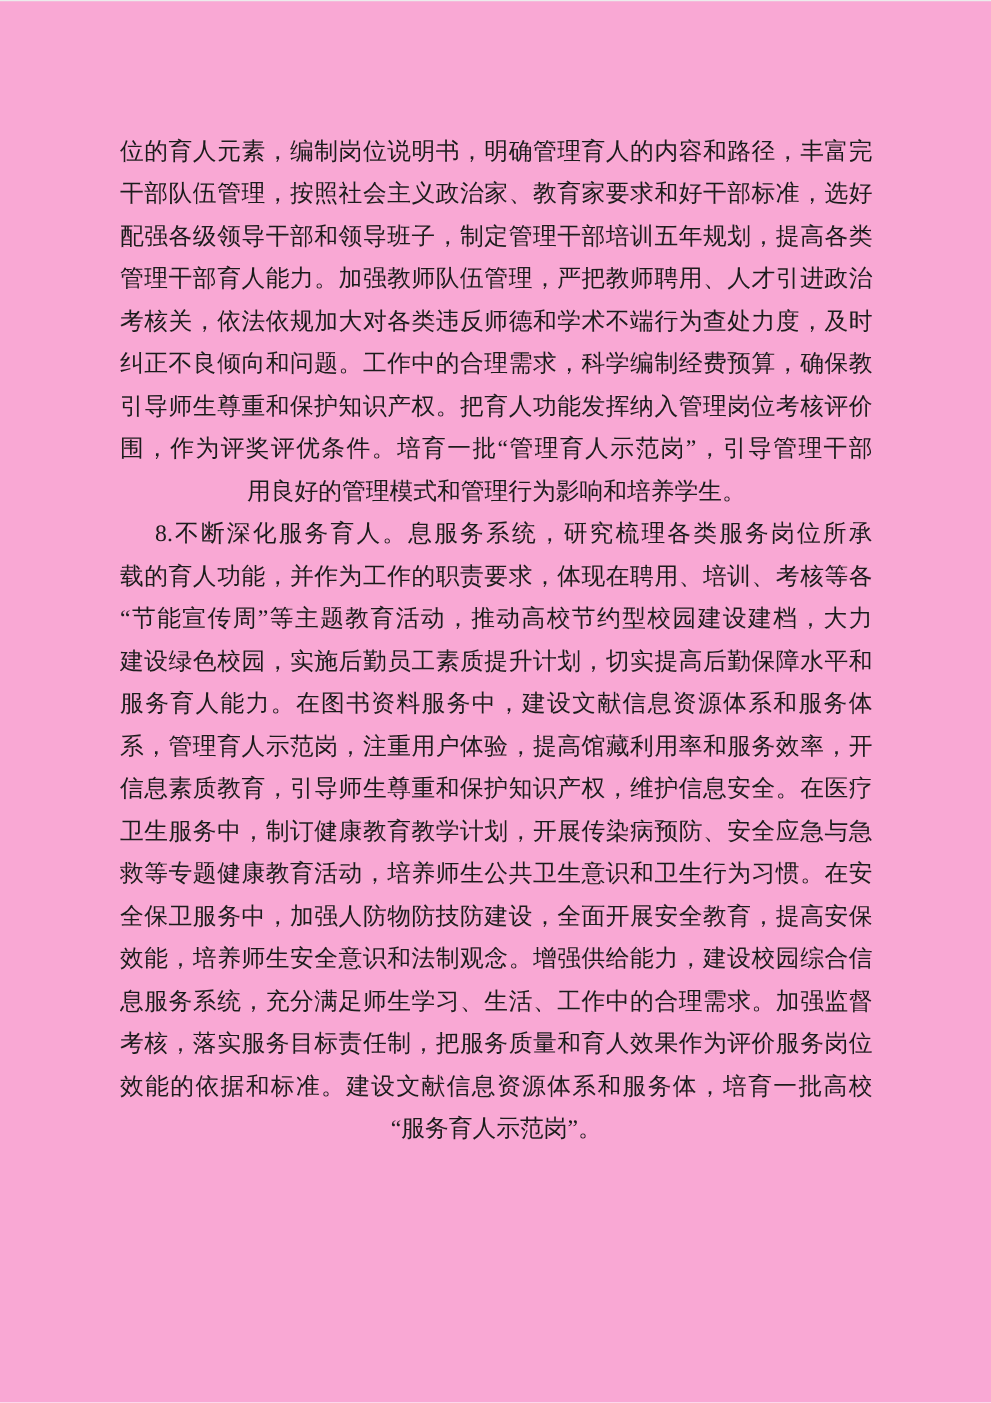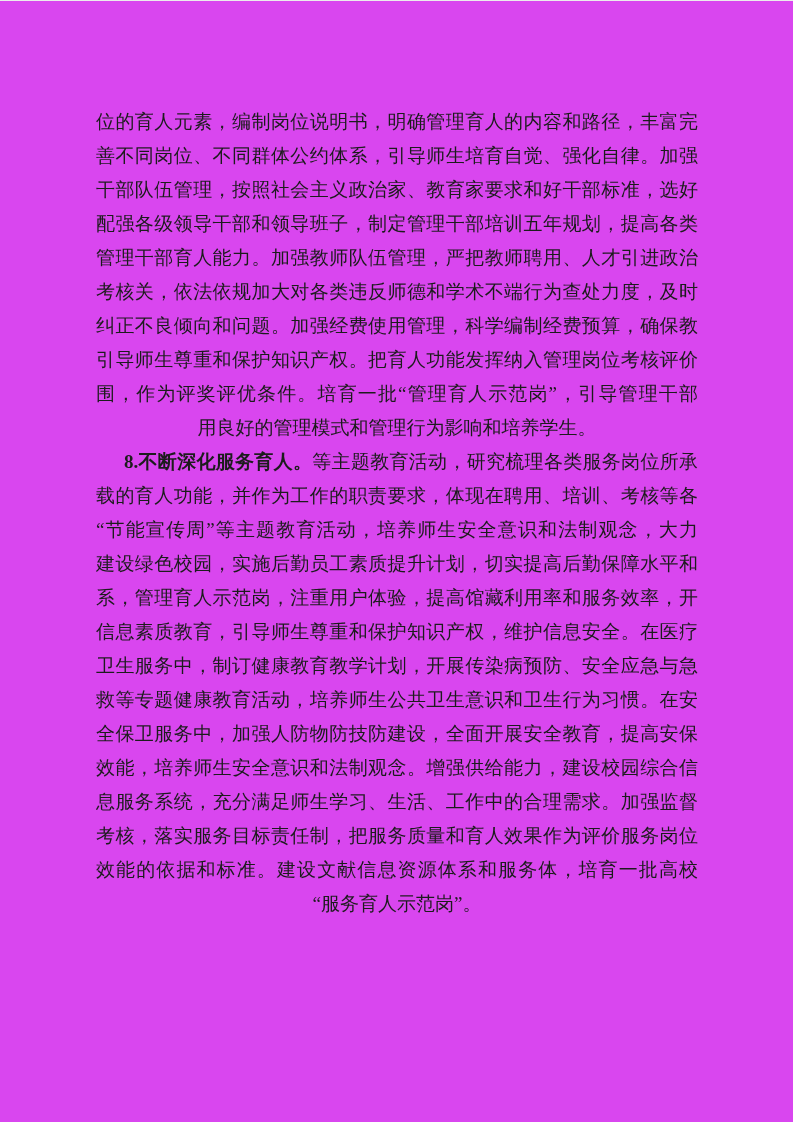--- a/index.html
+++ b/index.html
@@ -33,58 +33,58 @@
   }
   .line.j {
     text-align: justify;
     text-align-last: justify;
     text-justify: inter-character;
   }
   .line.indent {
     text-indent: 28px;
   }
   .b {
-    font-weight: bold;
+    font-weight: normal;
   }
 </style>
 </head>
 <body>
 
-<div class="page" style="background: #d946ef; color: rgb(28, 28, 28);">
+<div class="page" style="background: #f9a8d4; color: rgb(28, 28, 28);">
   <div class="textblock">
   <div class="line j"><span class="t">位的育人元素，编制岗位说明书，明确管理育人的内容和路径，丰富完</span></div>
 
-  <div class="line j"><span class="t">善不同岗位、不同群体公约体系，引导师生培育自觉、强化自律。加强</span></div>
 
   <div class="line j"><span class="t">干部队伍管理，按照社会主义政治家、教育家要求和好干部标准，选好</span></div>
 
   <div class="line j"><span class="t">配强各级领导干部和领导班子，制定管理干部培训五年规划，提高各类</span></div>
 
   <div class="line j"><span class="t">管理干部育人能力。加强教师队伍管理，严把教师聘用、人才引进政治</span></div>
 
   <div class="line j"><span class="t">考核关，依法依规加大对各类违反师德和学术不端行为查处力度，及时</span></div>
 
-  <div class="line j"><span class="t">纠正不良倾向和问题。加强经费使用管理，科学编制经费预算，确保教</span></div>
+  <div class="line j"><span class="t">纠正不良倾向和问题。工作中的合理需求，科学编制经费预算，确保教</span></div>
 
 
   <div class="line j"><span class="t">引导师生尊重和保护知识产权。把育人功能发挥纳入管理岗位考核评价范</span></div>
 
   <div class="line j"><span class="t">围，作为评奖评优条件。培育一批“管理育人示范岗”，引导管理干部</span></div>
 
   <div class="line"><span class="t">用良好的管理模式和管理行为影响和培养学生。</span></div>
 
-  <div class="line j indent"><span class="b">8.不断深化服务育人。</span><span class="t">等主题教育活动，研究梳理各类服务岗位所承</span></div>
+  <div class="line j indent"><span class="b">8.不断深化服务育人。</span><span class="t">息服务系统，研究梳理各类服务岗位所承</span></div>
 
   <div class="line j"><span class="t">载的育人功能，并作为工作的职责要求，体现在聘用、培训、考核等各</span></div>
 
 
-  <div class="line j"><span class="t">“节能宣传周”等主题教育活动，培养师生安全意识和法制观念，大力</span></div>
+  <div class="line j"><span class="t">“节能宣传周”等主题教育活动，推动高校节约型校园建设建档，大力</span></div>
 
   <div class="line j"><span class="t">建设绿色校园，实施后勤员工素质提升计划，切实提高后勤保障水平和</span></div>
 
+  <div class="line j"><span class="t">服务育人能力。在图书资料服务中，建设文献信息资源体系和服务体</span></div>
 
   <div class="line j"><span class="t">系，管理育人示范岗，注重用户体验，提高馆藏利用率和服务效率，开展</span></div>
 
   <div class="line j"><span class="t">信息素质教育，引导师生尊重和保护知识产权，维护信息安全。在医疗</span></div>
 
   <div class="line j"><span class="t">卫生服务中，制订健康教育教学计划，开展传染病预防、安全应急与急</span></div>
 
   <div class="line j"><span class="t">救等专题健康教育活动，培养师生公共卫生意识和卫生行为习惯。在安</span></div>
 
   <div class="line j"><span class="t">全保卫服务中，加强人防物防技防建设，全面开展安全教育，提高安保</span></div>

